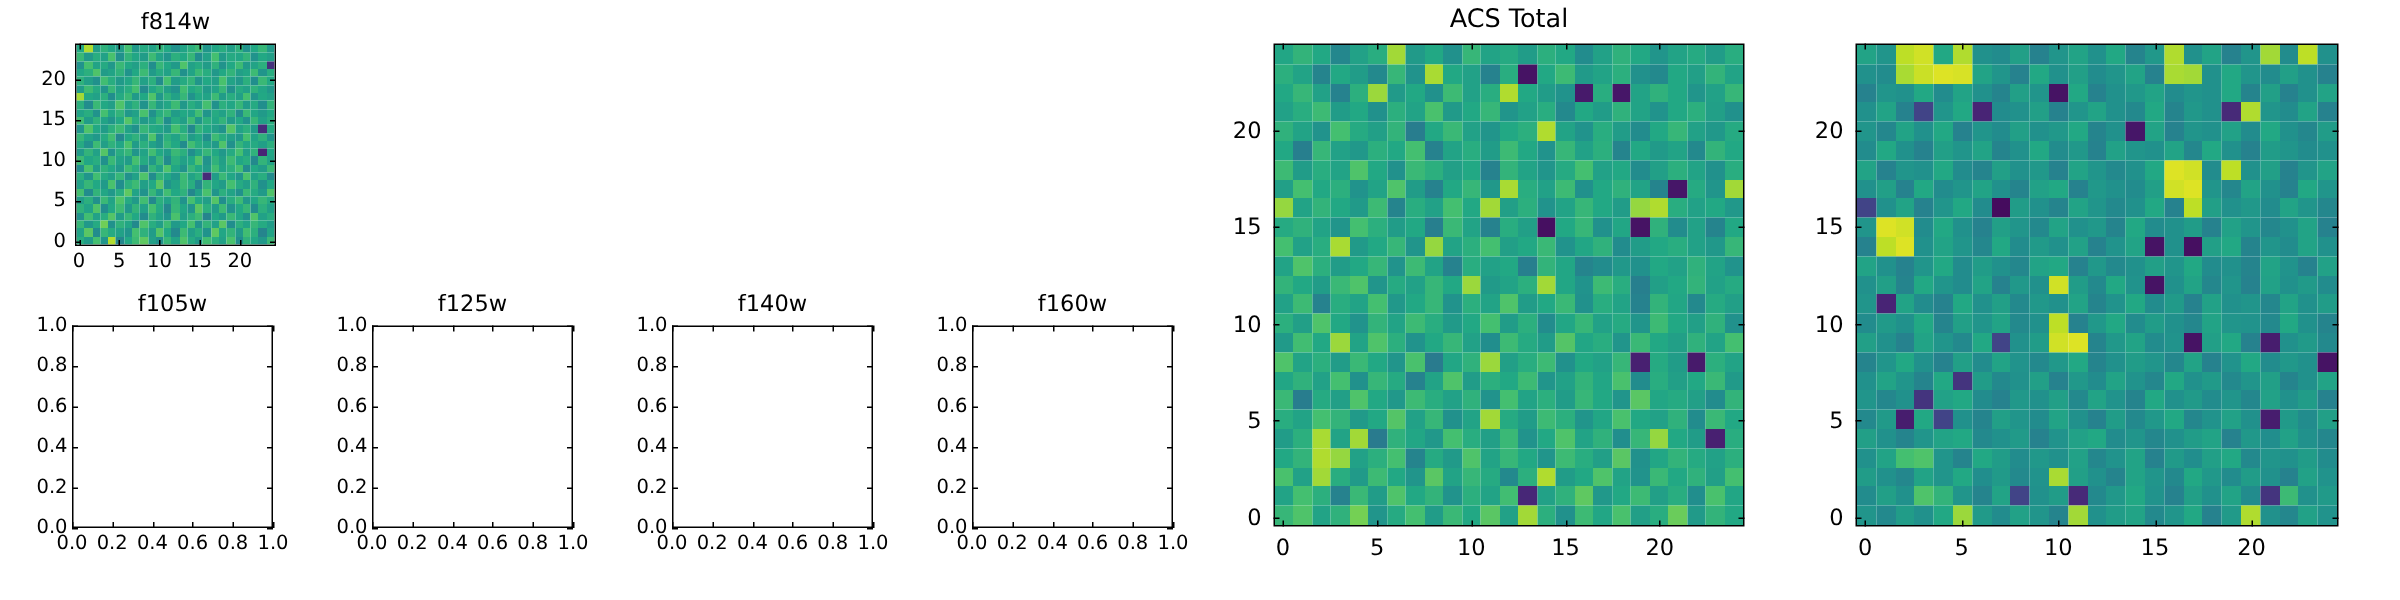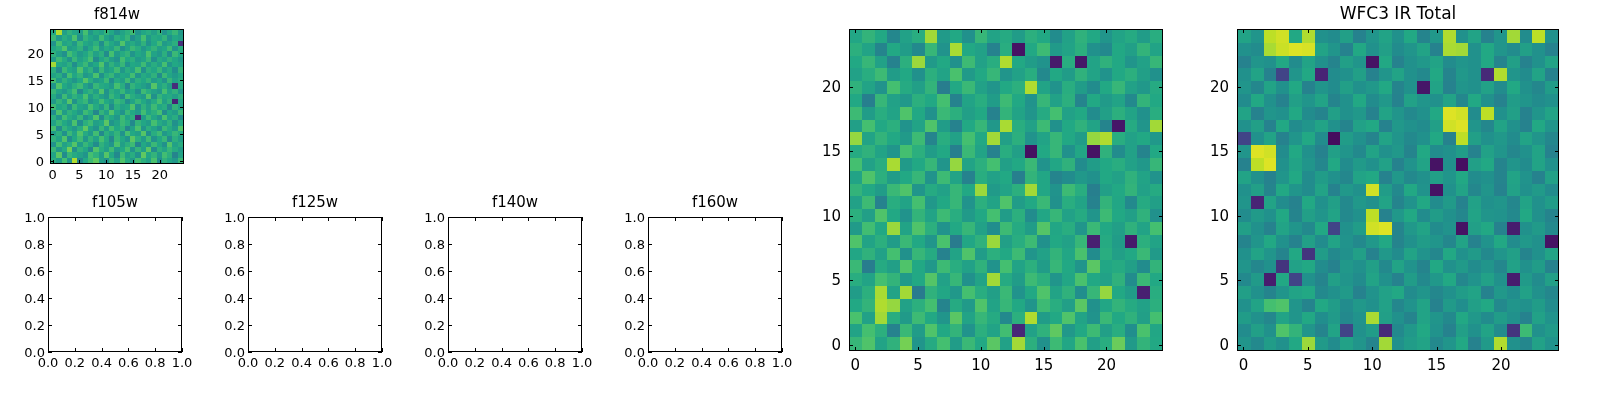--- a/index.html
+++ b/index.html
@@ -885,20 +885,21 @@
         <div class="tick tick-y" style="left:0;top:27px;"></div>
         <div class="tick tick-y" style="left:130px;top:27px;"></div>
         <div class="ticklabel ticklabel-y t-small" style="right:137px;top:27px;">0.8</div>
         <div class="tick tick-y" style="left:0;top:0px;"></div>
         <div class="tick tick-y" style="left:130px;top:0px;"></div>
         <div class="ticklabel ticklabel-y t-small" style="right:137px;top:0px;">1.0</div>
       </div>
   </div>
 
   <div class="axes" id="ax-acs" style="left:849px;top:29px;width:314px;height:322px;">
+    <div class="title t-title-big" style="top:-26px;">ACS Total</div>
     <div class="frame">
       <div class="heat" id="heat-acs" style="grid-template-columns: repeat(25, 1fr); grid-template-rows: repeat(25, 1fr);">
           <i style="background:rgb(34,166,133)"></i>
           <i style="background:rgb(51,179,122)"></i>
           <i style="background:rgb(34,168,132)"></i>
           <i style="background:rgb(36,135,141)"></i>
           <i style="background:rgb(34,161,135)"></i>
           <i style="background:rgb(41,173,128)"></i>
           <i style="background:rgb(162,217,55)"></i>
           <i style="background:rgb(33,154,137)"></i>
@@ -1549,21 +1550,20 @@
         <div class="tick tick-y" style="left:0;top:122.36000000000001px;"></div>
         <div class="tick tick-y" style="left:310px;top:122.36000000000001px;"></div>
         <div class="ticklabel ticklabel-y t-mid" style="right:322px;top:122.36000000000001px;">15</div>
         <div class="tick tick-y" style="left:0;top:57.960000000000036px;"></div>
         <div class="tick tick-y" style="left:310px;top:57.960000000000036px;"></div>
         <div class="ticklabel ticklabel-y t-mid" style="right:322px;top:57.960000000000036px;">20</div>
       </div>
   </div>
 
   <div class="axes" id="ax-wfc3" style="left:1237px;top:29px;width:322px;height:322px;">
-    <div class="title t-title-big" style="top:-26px;">WFC3 IR Total</div>
     <div class="frame">
       <div class="heat" id="heat-wfc3" style="grid-template-columns: repeat(25, 1fr); grid-template-rows: repeat(25, 1fr);">
           <i style="background:rgb(34,163,134)"></i>
           <i style="background:rgb(33,149,139)"></i>
           <i style="background:rgb(189,223,38)"></i>
           <i style="background:rgb(208,225,38)"></i>
           <i style="background:rgb(34,168,132)"></i>
           <i style="background:rgb(176,220,47)"></i>
           <i style="background:rgb(33,145,140)"></i>
           <i style="background:rgb(34,140,141)"></i>

